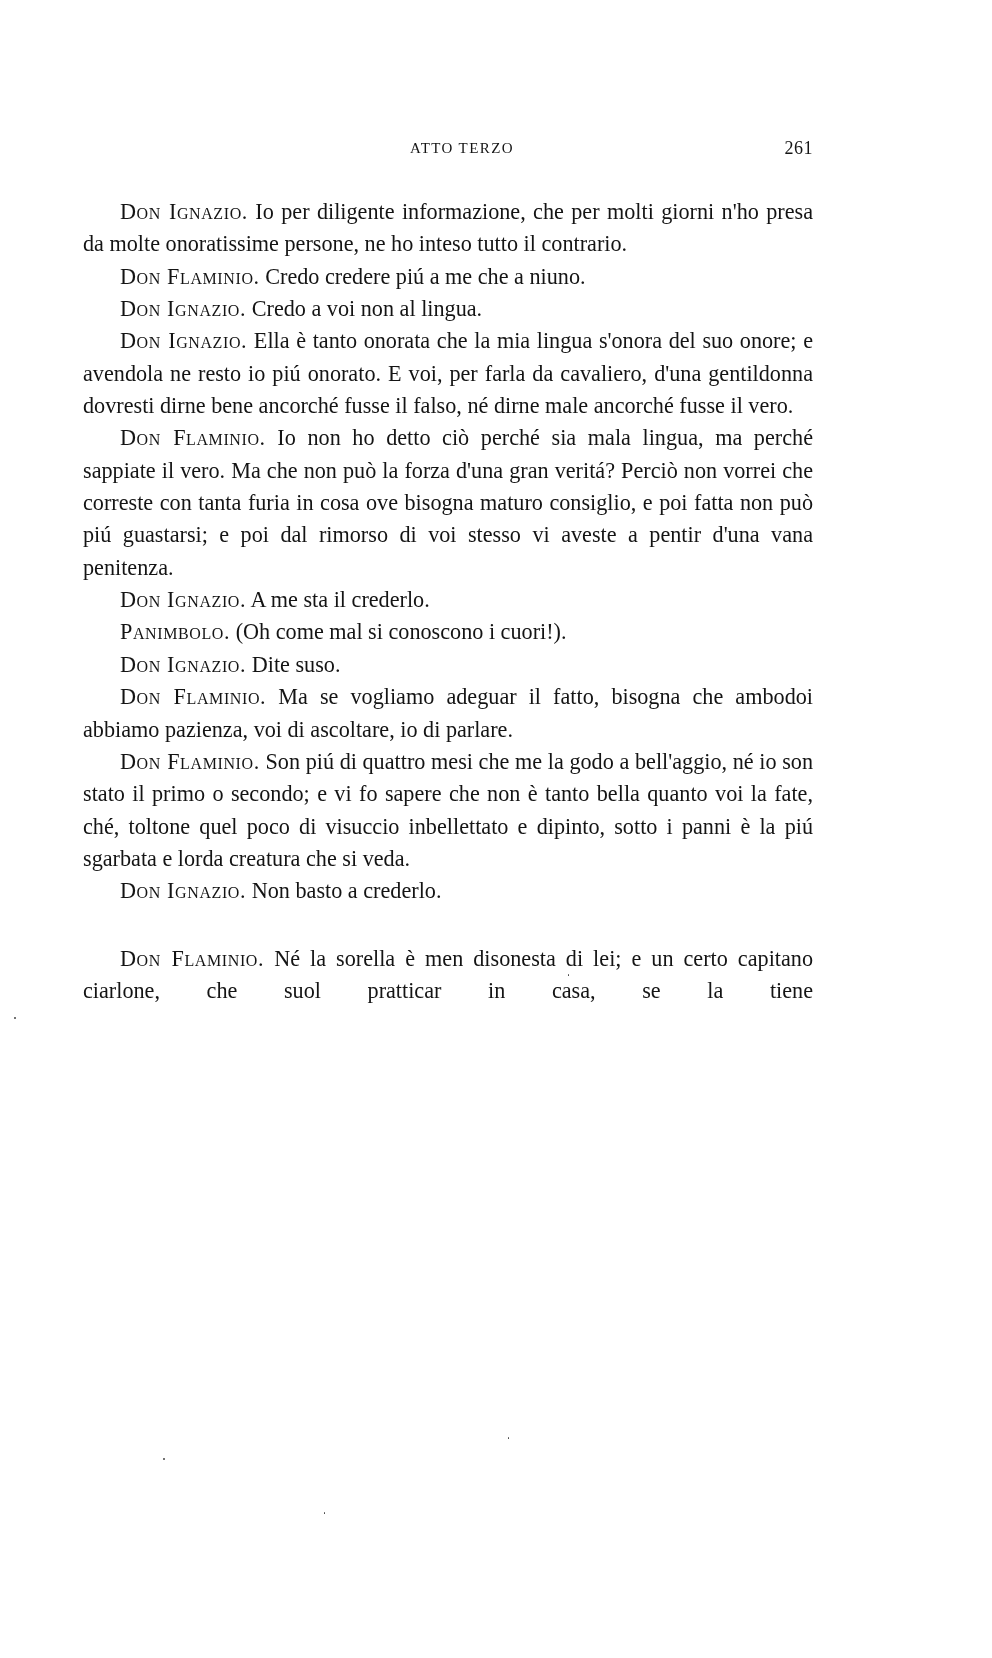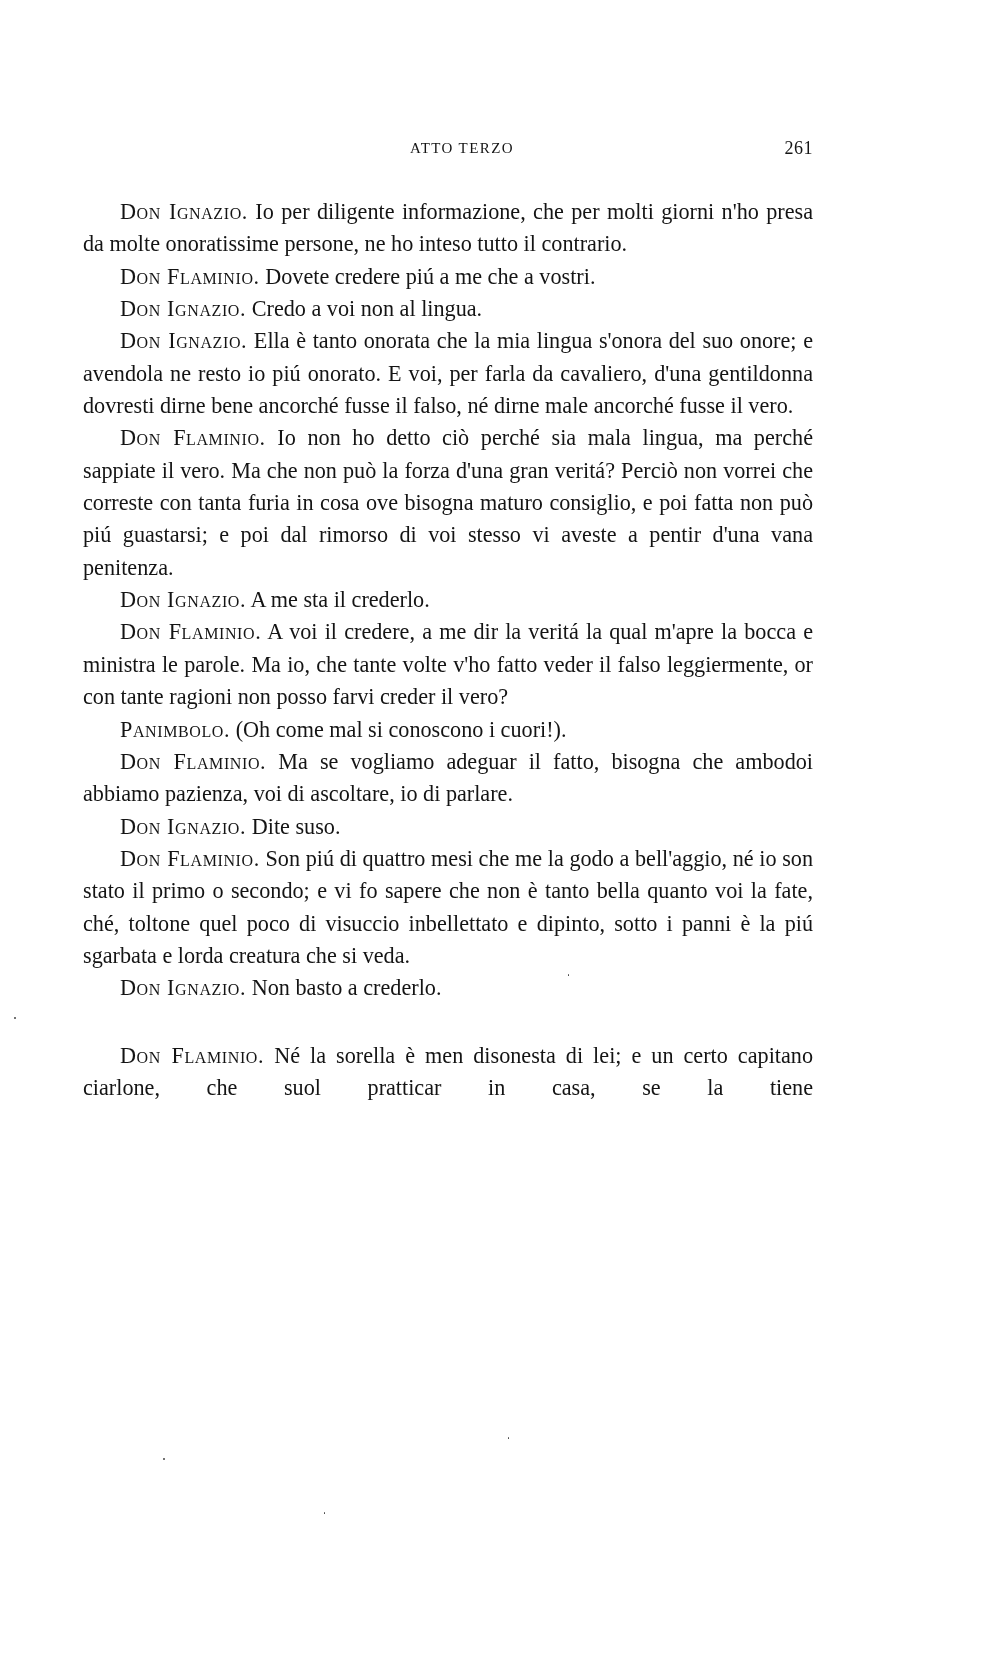--- a/index.html
+++ b/index.html
@@ -32,29 +32,28 @@
 </head>
 <body>
 
 <div class="running-head">
   <span class="title">ATTO TERZO</span>
   <span class="folio">261</span>
 </div>
 
 <div class="text-block">
   <p class="para"><span class="speaker">Don Ignazio.</span> <span class="speech">Io per diligente informazione, che per molti giorni n'ho presa da molte onoratissime persone, ne ho inteso tutto il contrario.</span></p>
-  <p class="para"><span class="speaker">Don Flaminio.</span> <span class="speech">Dovete credere piú a me che a vostri.</span></p>
+  <p class="para"><span class="speaker">Don Flaminio.</span> <span class="speech">Credo credere piú a me che a niuno.</span></p>
   <p class="para"><span class="speaker">Don Ignazio.</span> <span class="speech">Credo a voi non al lingua.</span></p>
   <p class="para"><span class="speaker">Don Ignazio.</span> <span class="speech">Ella è tanto onorata che la mia lingua s'onora del suo onore; e avendola ne resto io piú onorato. E voi, per farla da cavaliero, d'una gentildonna dovresti dirne bene an­corché fusse il falso, né dirne male ancorché fusse il vero.</span></p>
   <p class="para"><span class="speaker">Don Flaminio.</span> <span class="speech">Io non ho detto ciò perché sia mala lingua, ma perché sappiate il vero. Ma che non può la forza d'una gran veritá? Perciò non vorrei che correste con tanta furia in cosa ove bisogna maturo consiglio, e poi fatta non può piú guastarsi; e poi dal rimorso di voi stesso vi aveste a pentir d'una vana penitenza.</span></p>
   <p class="para"><span class="speaker">Don Ignazio.</span> <span class="speech">A me sta il crederlo.</span></p>
-  <p class="para"><span class="speaker">Don Flaminio.</span> <span class="speech">A voi il credere, a me dir la veritá la qual m'apre la bocca e ministra le parole. Ma io, che tante volte v'ho fatto veder il falso leggiermente, or con tante ragioni non posso farvi creder il vero?</span></p>
   <p class="para"><span class="speaker">Panimbolo.</span> <span class="speech">(Oh come mal si conoscono i cuori!).</span></p>
+  <p class="para"><span class="speaker">Don Ignazio.</span> <span class="speech">Dite suso.</span></p>
   <p class="para"><span class="speaker">Don Flaminio.</span> <span class="speech">Ma se vogliamo adeguar il fatto, bisogna che ambodoi abbiamo pazienza, voi di ascoltare, io di parlare.</span></p>
-  <p class="para"><span class="speaker">Don Ignazio.</span> <span class="speech">Dite suso.</span></p>
   <p class="para"><span class="speaker">Don Flaminio.</span> <span class="speech">Son piú di quattro mesi che me la godo a bell'aggio, né io son stato il primo o secondo; e vi fo sapere che non è tanto bella quanto voi la fate, ché, toltone quel poco di visuccio inbellettato e dipinto, sotto i panni è la piú sgarbata e lorda creatura che si veda.</span></p>
   <p class="para"><span class="speaker">Don Ignazio.</span> <span class="speech">Non basto a crederlo.</span></p>
   <p class="para last-justify"><span class="speaker">Don Flaminio.</span> <span class="speech">Né la sorella è men disonesta di lei; e un certo capitano ciarlone, che suol pratticar in casa, se la tiene</span></p>
 </div>
 
 <div class="speck" style="left:14px; top:1017px;"></div>
 <div class="speck" style="left:163px; top:1458px;"></div>
 <div class="speck" style="left:324px; top:1512px; width:1px;"></div>
 <div class="speck" style="left:508px; top:1437px; width:1px;"></div>
 <div class="speck" style="left:568px; top:974px; width:1px;"></div>

